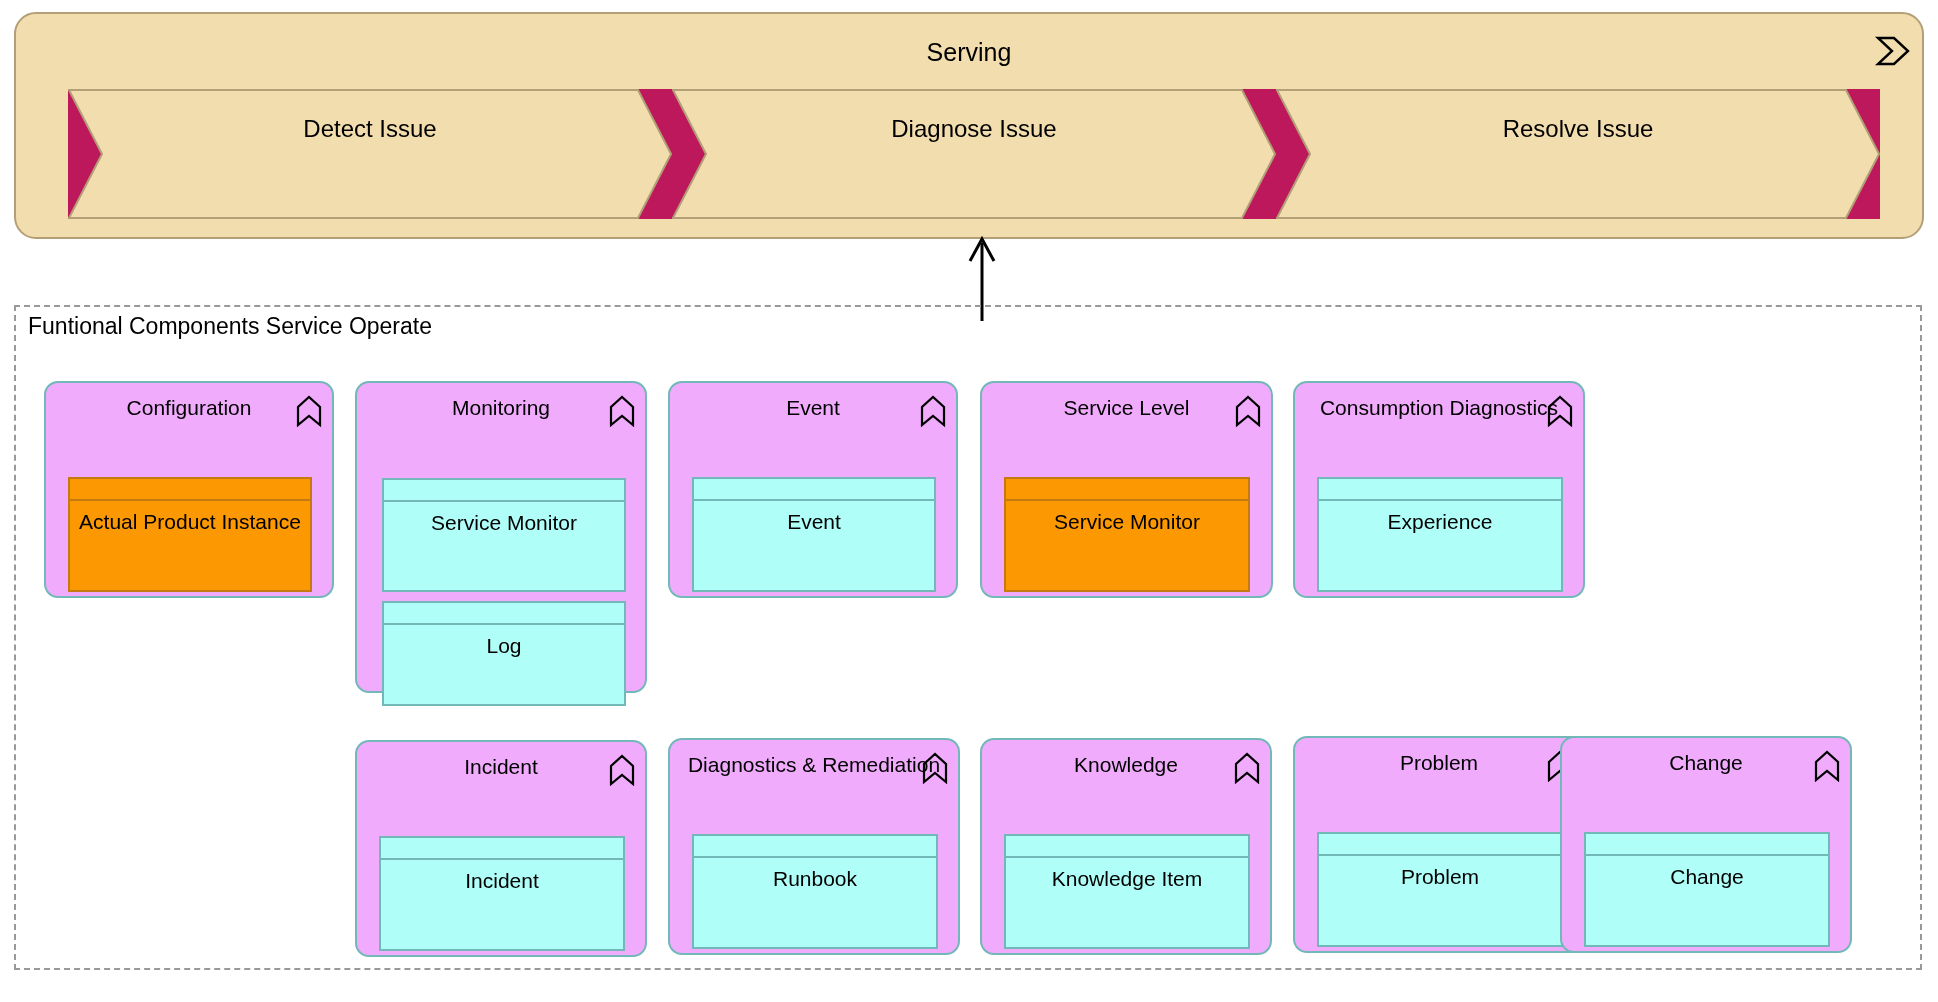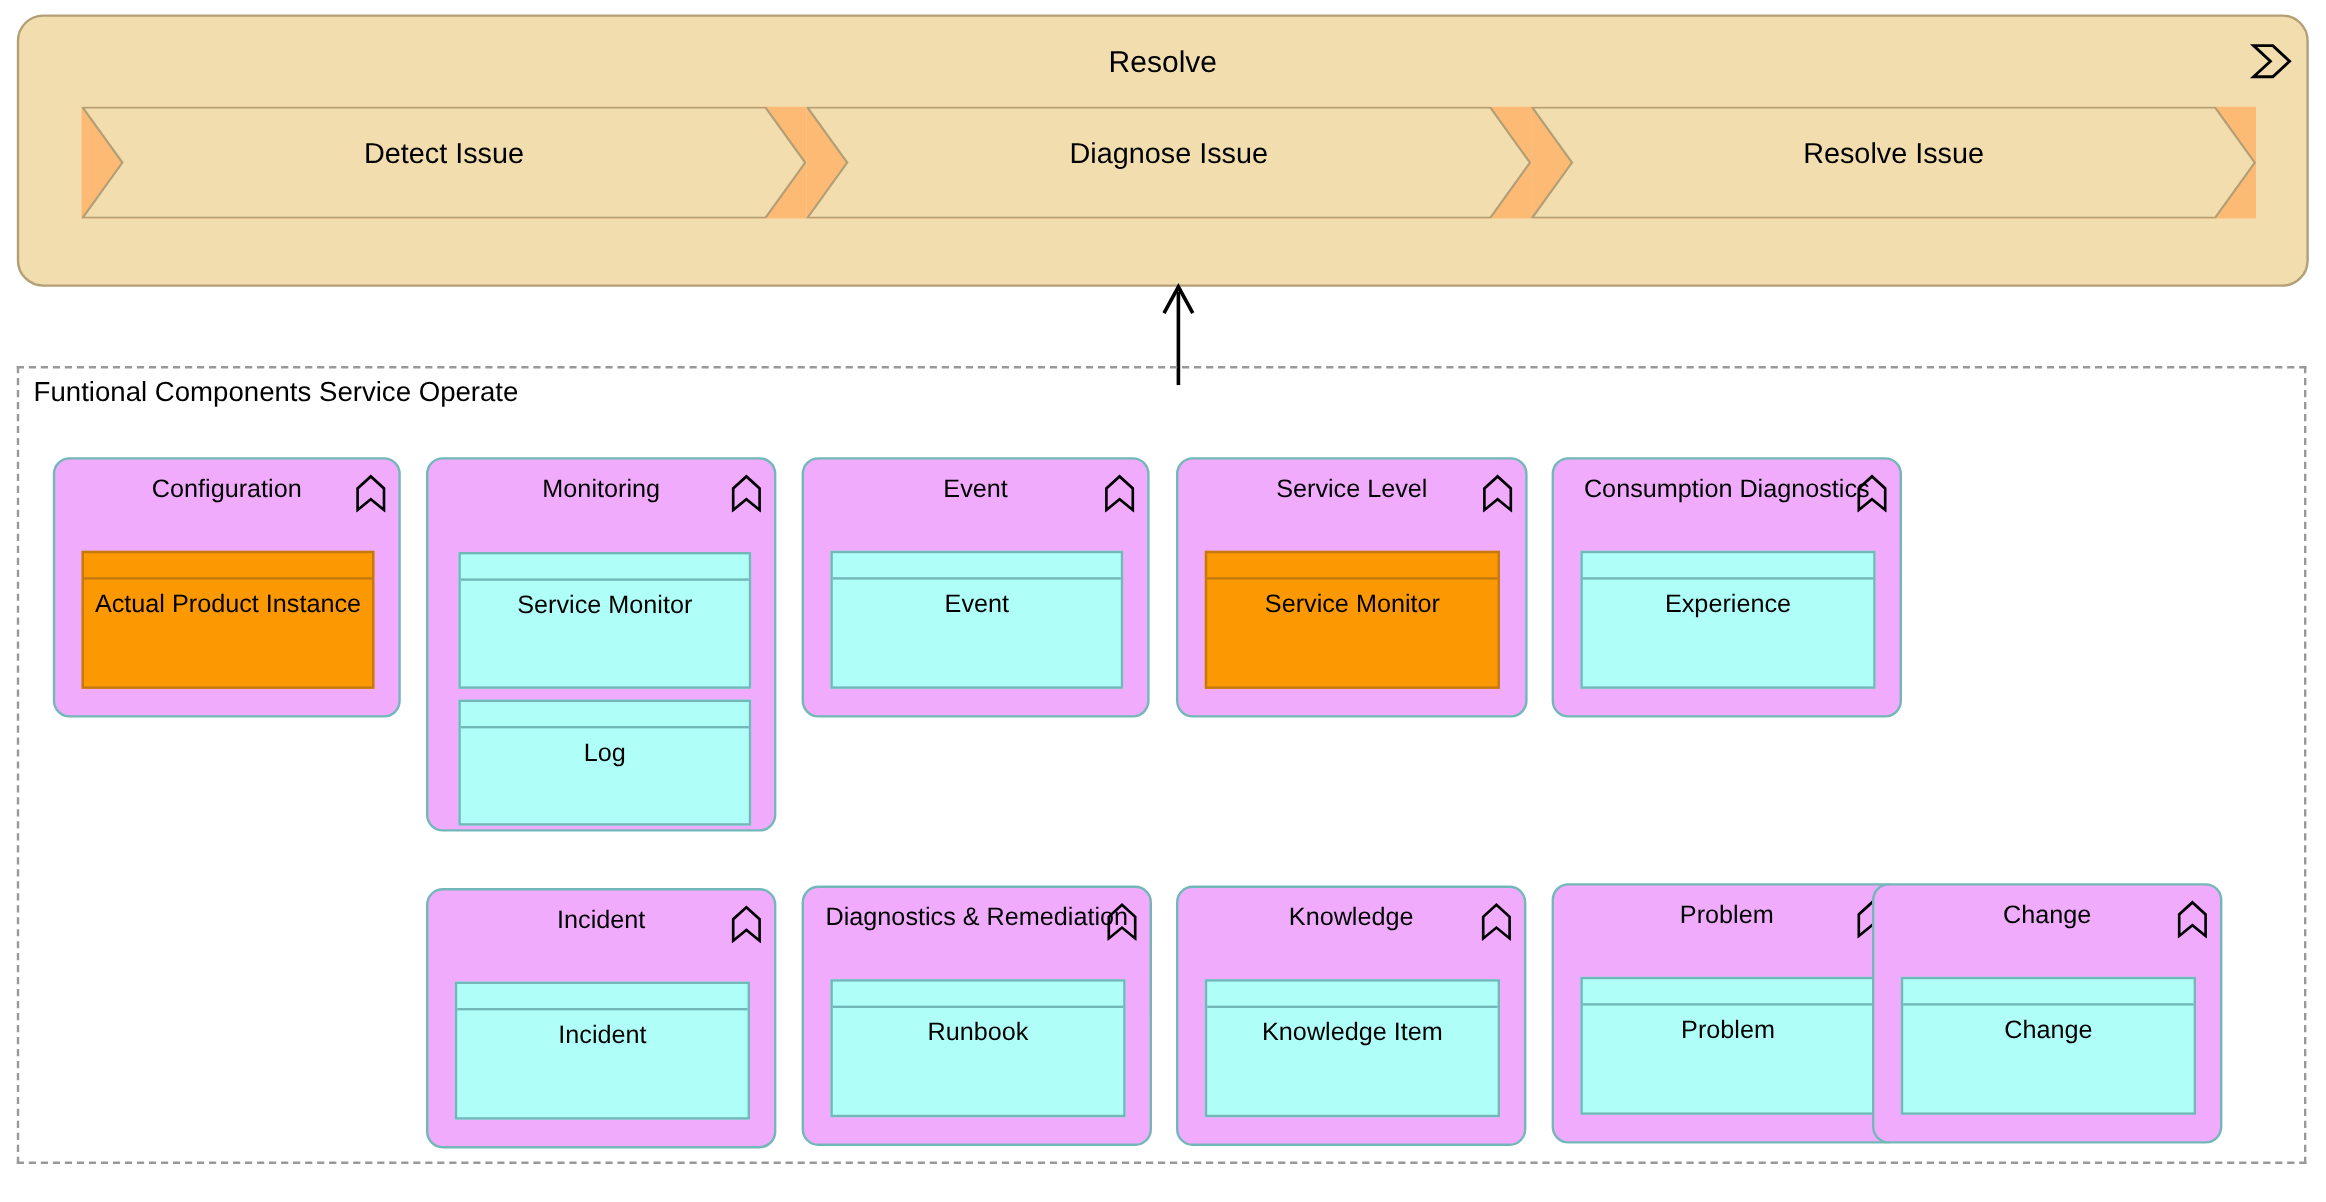--- a/index.html
+++ b/index.html
@@ -49,22 +49,22 @@
   .chev-row {
     position: absolute;
     left: 52px;
     top: 75px;
     width: 1810px;
     height: 130px;
   }
   .chev {
     position: absolute;
     top: 0;
-    height: 93px;
-    background: #fdba74;
+    height: 130px;
+    background: #be185d;
   }
   .chev svg { display:block; width:100%; height:100%; }
   .chev-label {
     position: absolute;
     left: 0;
     top: 26px;
     width: 100%;
     text-align: center;
     font-size: 24px;
     color: #000000;
@@ -126,20 +126,21 @@
     width: 26px;
     height: 32px;
   }
 
   
   .obj {
     position: absolute;
     box-sizing: border-box;
     border: 2px solid #73B8B8;
     background: #AFFEF8;
+    margin-top: 18px;
   }
   .obj .obj-band {
     height: 22px;
     border-bottom: 2px solid #73B8B8;
     box-sizing: border-box;
   }
   .obj .obj-body {
     position: absolute;
     left: 0;
     top: 24px;
@@ -162,21 +163,21 @@
     background: #FB9802;
   }
   .obj.orange .obj-band { border-bottom-color: #C47A10; }
 </style>
 </head>
 <body>
 
 <div id="canvas">
 
   <div class="operate-band">
-    <div class="operate-title">Resolve</div>
+    <div class="operate-title">Serving</div>
     <span class="process-icon">
       <svg viewBox="0 0 38 34" xmlns="http://www.w3.org/2000/svg">
         <path d="M4 4 L20 4 L34 17 L20 30 L4 30 L18 17 Z" fill="none" stroke="#000000" stroke-width="2.4" stroke-linejoin="miter"></path>
       </svg>
     </span>
     <div class="chev-row">
 
     <div class="chev" style="left: 0px; width: 604px;">
           <svg viewBox="0 0 604 130" preserveAspectRatio="none" xmlns="http://www.w3.org/2000/svg">
             <path d="M1 1 L570 1 L603 65 L570 129 L1 129 L34 65 Z" fill="#F2DDAE" stroke="#B39F76" stroke-width="2"></path>

